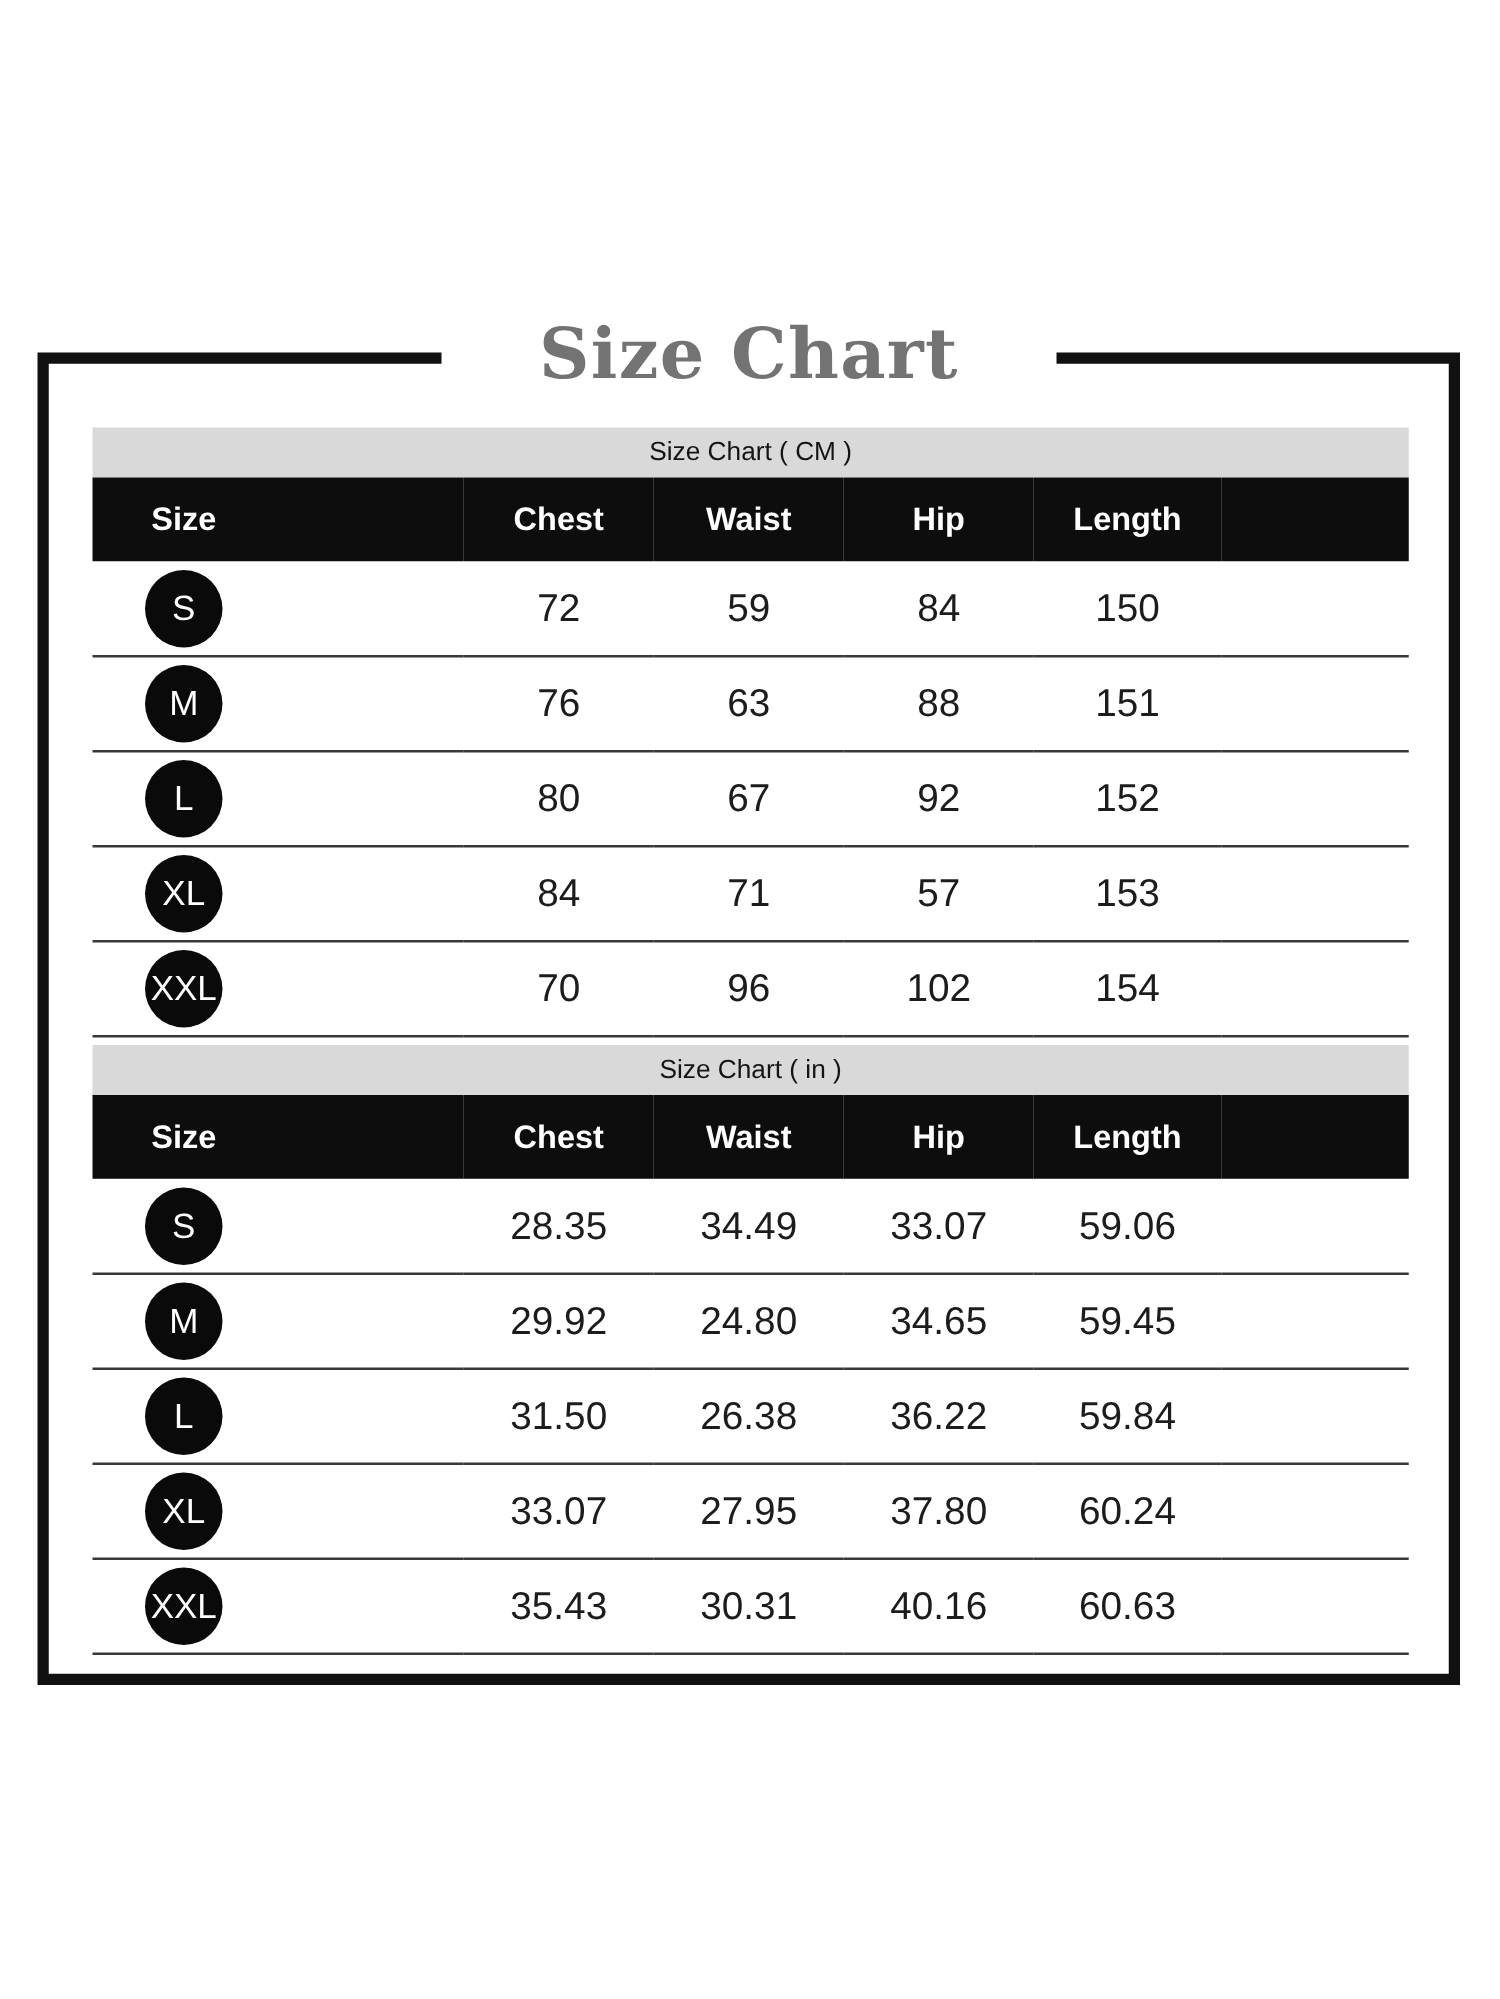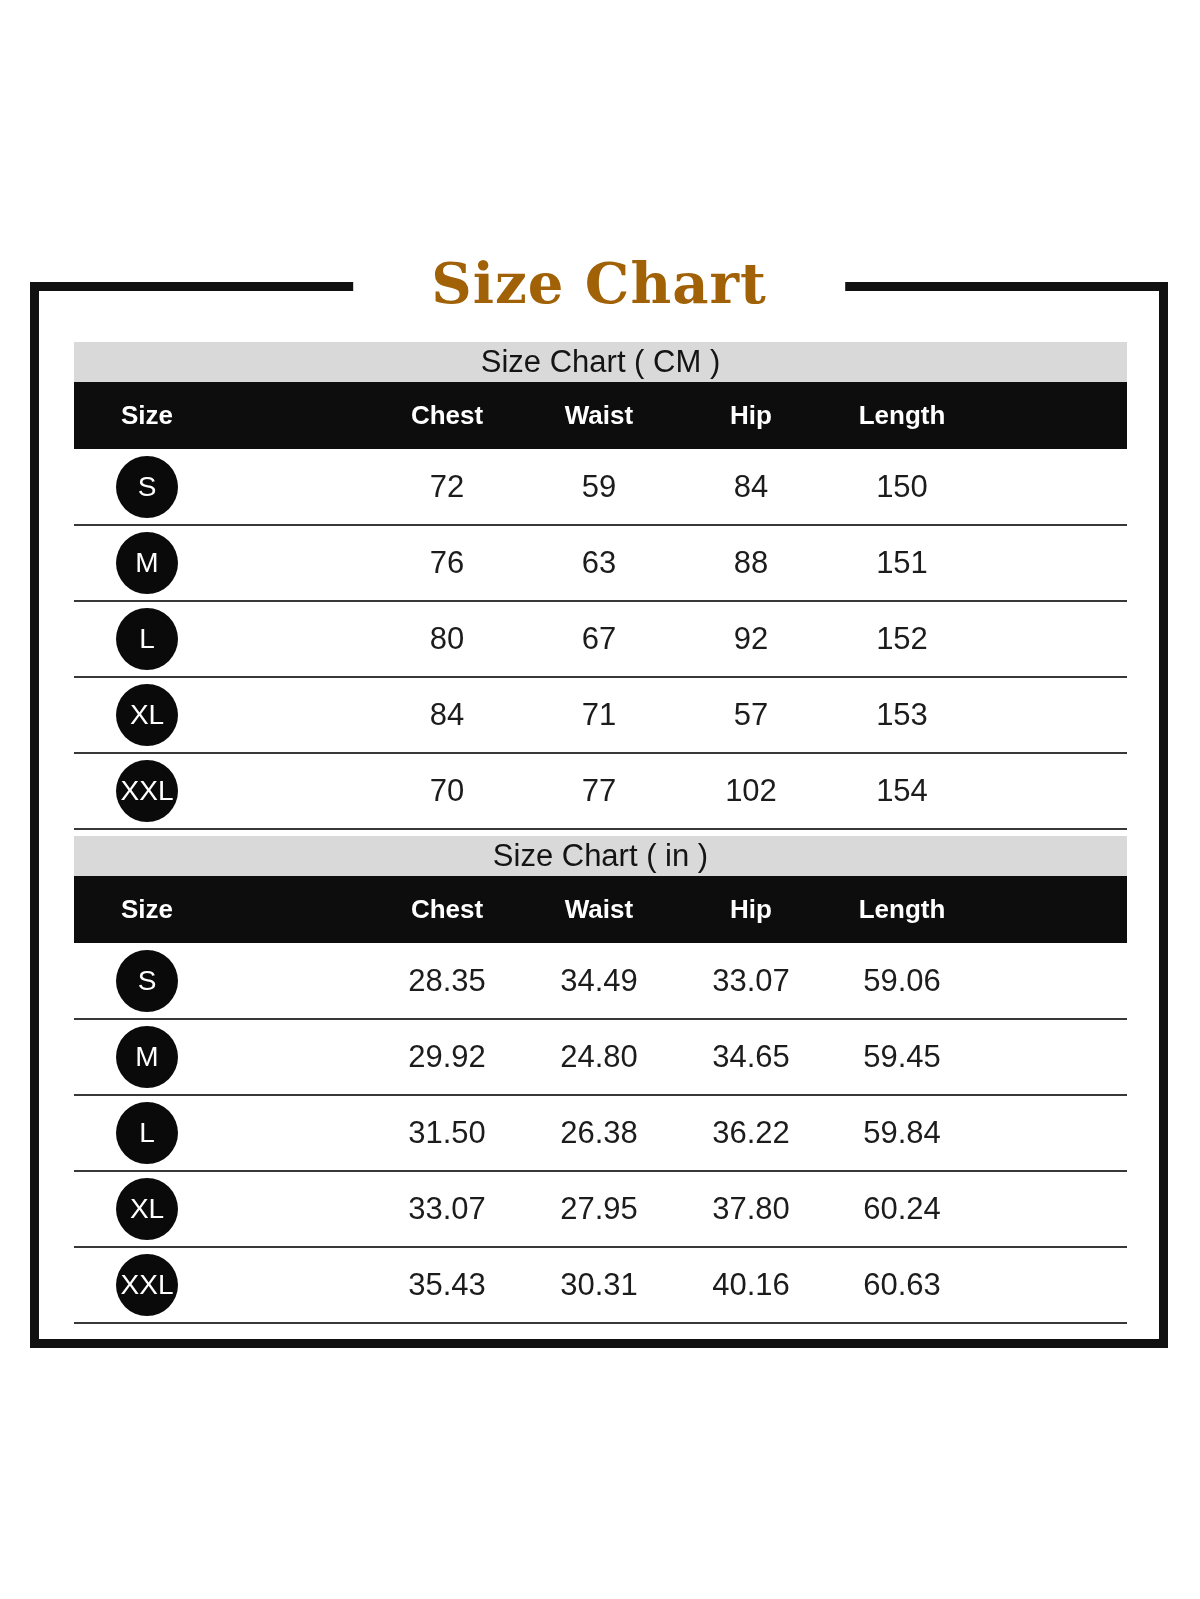--- a/index.html
+++ b/index.html
@@ -25,33 +25,33 @@
     top: -40px;
     left: 50%;
     transform: translateX(-50%);
     background: var(--page-bg, #ffffff);
     padding: 0 78px;
     font-family: "DejaVu Serif", serif;
     font-weight: 700;
     font-size: 56px;
     line-height: 64px;
     letter-spacing: 1px;
-    color: #a16207;
+    color: #737373;
     white-space: nowrap;
   }
   .frame-inner { padding: 51px 32px 0 35px; }
   .tbl { width: 1053px; }
   .tbl + .tbl { margin-top: 6px; }
   .caption {
     height: 40px;
     background: var(--caption-bg, #d9d9d9);
     display: flex;
     align-items: center;
     justify-content: center;
-    font-size: 31px;
+    font-size: 21px;
     color: #141414;
   }
   table {
     width: 1053px;
     border-collapse: collapse;
     table-layout: fixed;
   }
   col.c-size { width: 146px; }
   col.c-sp1  { width: 151px; }
   col.c-val  { width: 152px; }
@@ -156,21 +156,21 @@
                 <td>84</td>
                 <td>71</td>
                 <td>57</td>
                 <td>153</td>
                 <td></td>
               </tr>
               <tr>
                 <td><span class="badge">XXL</span></td>
                 <td></td>
                 <td>70</td>
-                <td>77</td>
+                <td>96</td>
                 <td>102</td>
                 <td>154</td>
                 <td></td>
               </tr>
             </tbody>
         </table>
       </section>
 
       <section class="tbl">
         <div class="caption">Size Chart ( in )</div>

